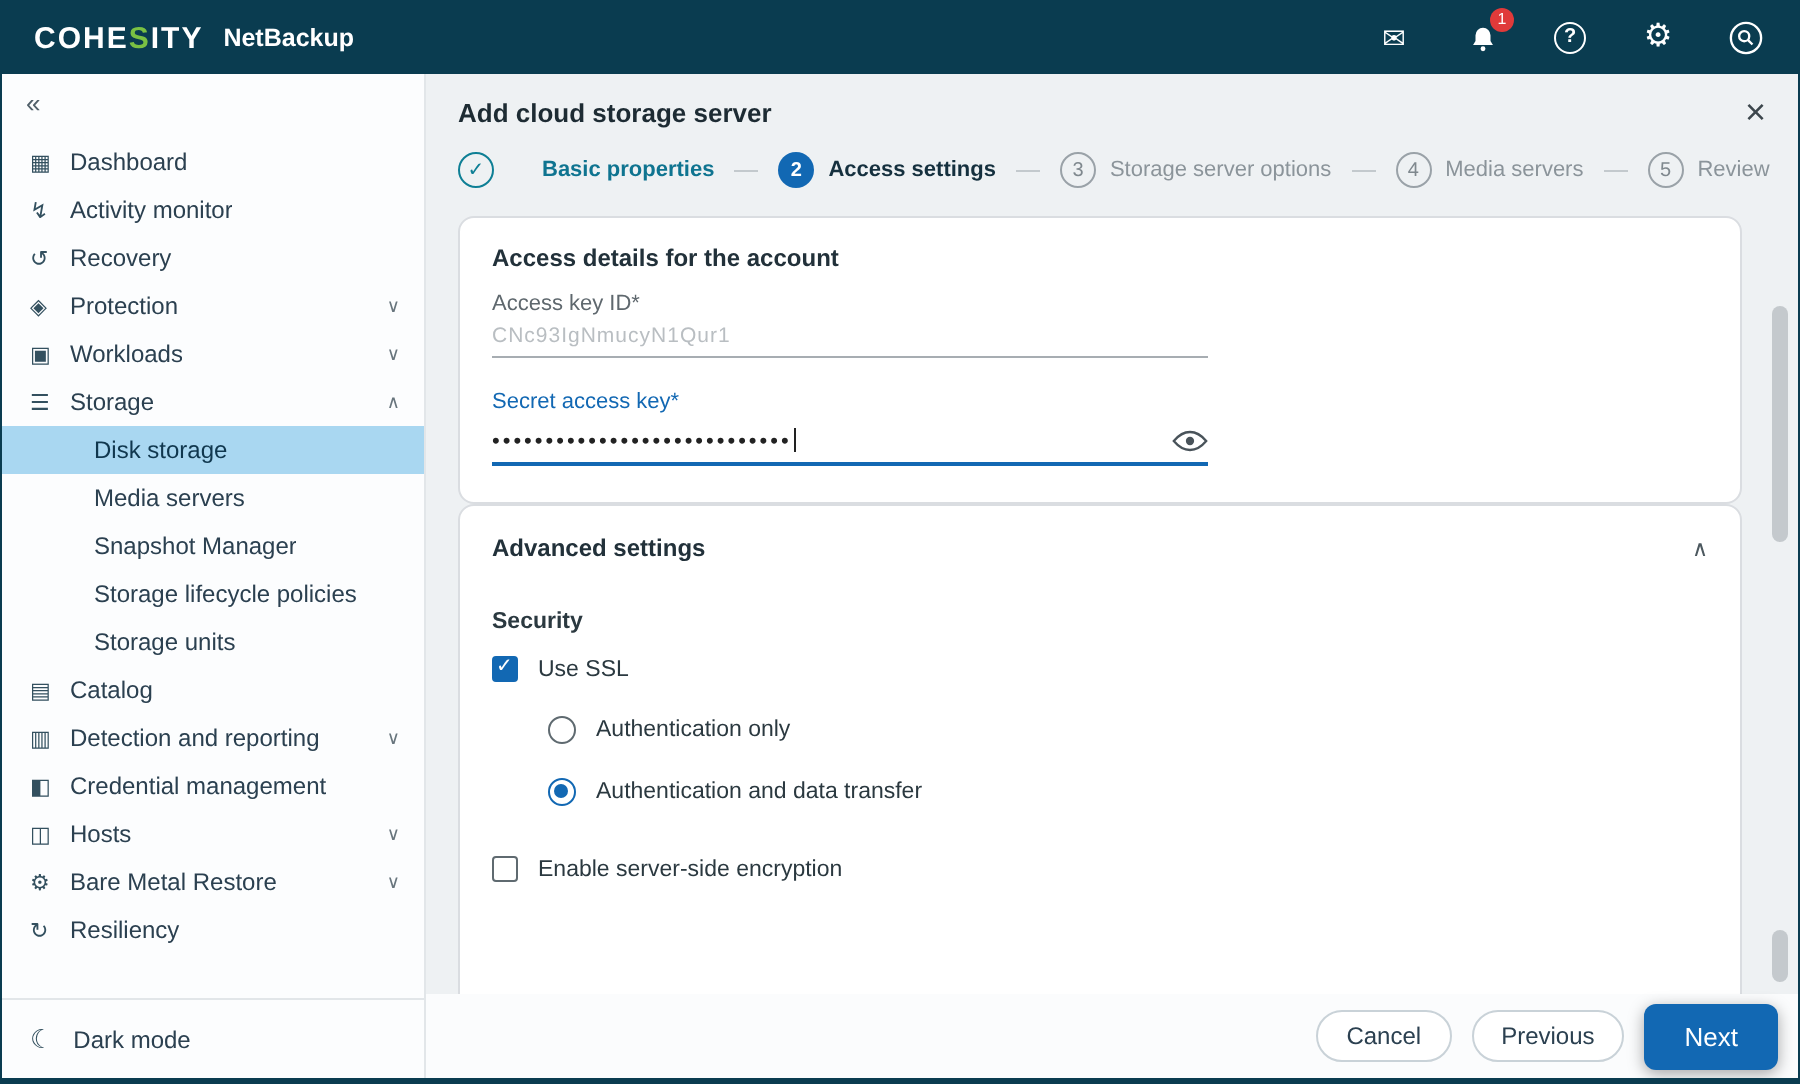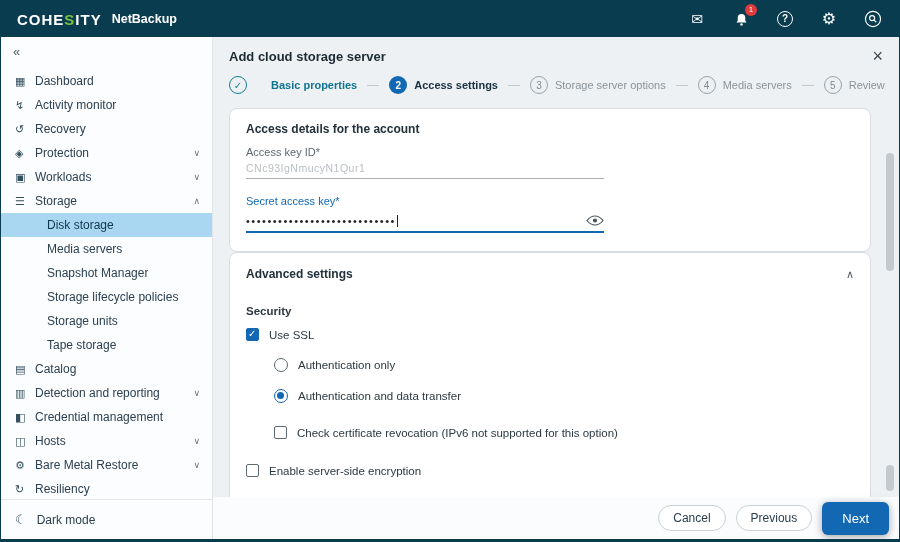--- a/index.html
+++ b/index.html
@@ -166,23 +166,20 @@
           </div>
         <div class="nav-item sub">
             <span class="nav-label">Snapshot Manager</span>
           </div>
         <div class="nav-item sub">
             <span class="nav-label">Storage lifecycle policies</span>
           </div>
         <div class="nav-item sub">
             <span class="nav-label">Storage units</span>
           </div>
-        <div class="nav-item sub">
-            <span class="nav-label">Tape storage</span>
-          </div>
         <div class="nav-item">
             <span class="nav-icon">▤</span>
             <span class="nav-label">Catalog</span>
           </div>
         <div class="nav-item">
             <span class="nav-icon">▥</span>
             <span class="nav-label">Detection and reporting</span>
             <span class="chev">∨</span>
           </div>
         <div class="nav-item">
@@ -279,24 +276,20 @@
           <div class="opt-row indent">
             <span class="radio"></span>
             <span>Authentication only</span>
           </div>
 
           <div class="opt-row indent">
             <span class="radio selected"></span>
             <span>Authentication and data transfer</span>
           </div>
 
-          <div class="opt-row indent" style="margin-top:6px">
-            <span class="cb"></span>
-            <span>Check certificate revocation (IPv6 not supported for this option)</span>
-          </div>
 
           <div class="opt-row" style="margin-top:8px">
             <span class="cb"></span>
             <span>Enable server-side encryption</span>
           </div>
         </div>
       </div>
 
       <div class="vscroll">
         <div class="vthumb"></div>

